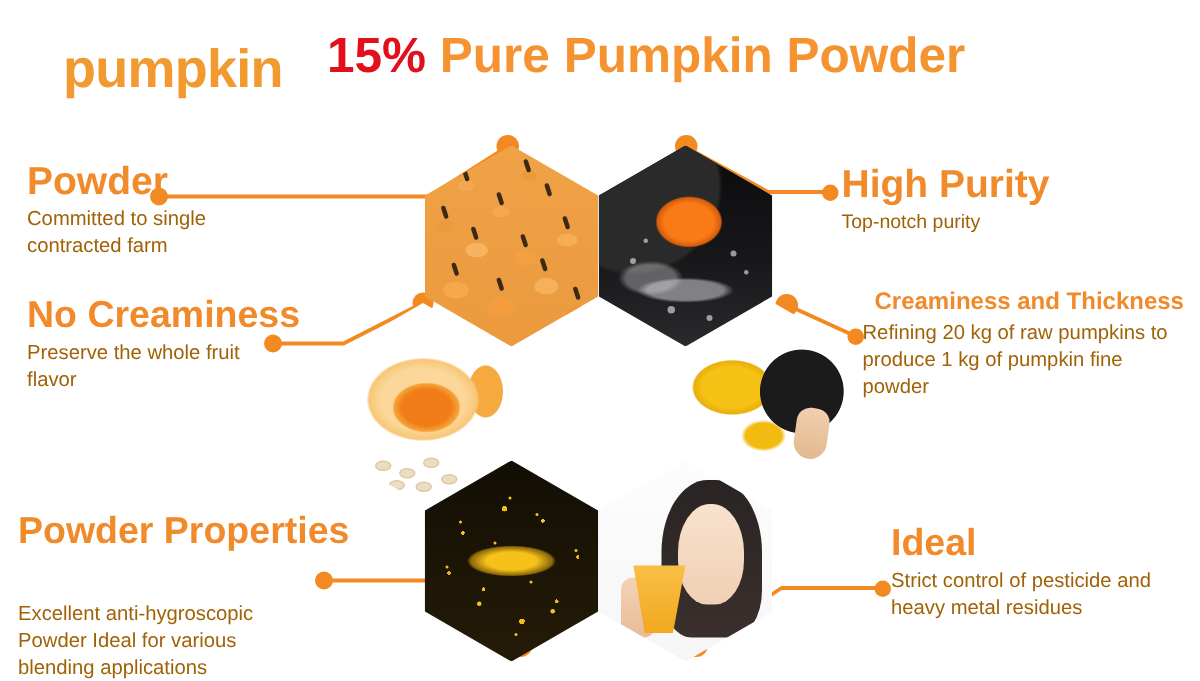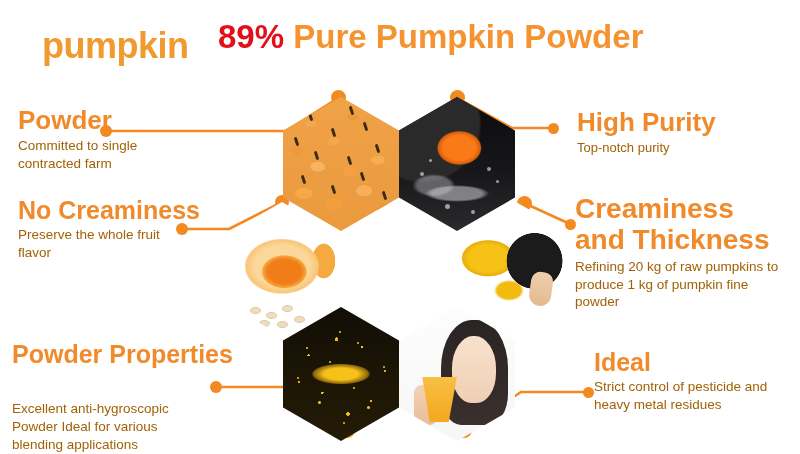--- a/index.html
+++ b/index.html
@@ -40,26 +40,26 @@
 
   #feat-no-additives{left:18px;top:196px;}
   #feat-no-additives .ttl{font-size:25px;}
   #feat-no-additives .desc{font-size:13.5px;}
 
   #feat-powder-properties{left:12px;top:340px;}
   #feat-powder-properties .ttl{font-size:25px;}
   #feat-powder-properties .desc{font-size:13.5px;margin-top:32px;}
 
   
-  #feat-high-purity{left:577px;top:108px;}
+  #feat-high-purity{left:561px;top:108px;}
   #feat-high-purity .ttl{font-size:26px;}
   #feat-high-purity .desc{font-size:13px;}
 
   #feat-creaminess{left:575px;top:193px;width:215px;}
-  #feat-creaminess .ttl{font-size:28px;}
+  #feat-creaminess .ttl{font-size:16px;margin-left:8px;}
   #feat-creaminess .desc{font-size:13.5px;}
 
   #feat-safety{left:594px;top:348px;width:205px;}
   #feat-safety .ttl{font-size:25px;}
   #feat-safety .desc{font-size:13.5px;}
 
   
   svg.lines{position:absolute;left:0;top:0;width:800px;height:454px;}
 
   
@@ -190,21 +190,21 @@
   .dot{position:absolute;border-radius:50%;background:#F28A21;}
 </style>
 </head>
 <body>
 
 <div class="stage">
 
   <div class="logo">pumpkin</div>
 
   <div class="headline">
-    <span class="pct">89%</span>
+    <span class="pct">15%</span>
     <span class="rest">Pure Pumpkin Powder</span>
   </div>
 
   <svg class="lines" viewBox="0 0 800 454" xmlns="http://www.w3.org/2000/svg">
     <g fill="none" stroke="#F28A21" stroke-width="2.6" stroke-linecap="round" stroke-linejoin="round">
       <polyline points="106,131 286,131 338,98"></polyline>
       <polyline points="182,229 229,229 282,202"></polyline>
       <polyline points="216,387 286,387 347,430"></polyline>
       <polyline points="457,98 512,128 553,128"></polyline>
       <polyline points="524,203 570,224"></polyline>

